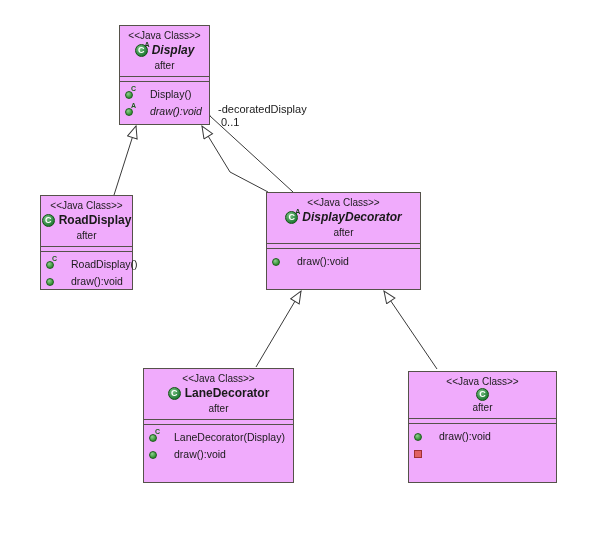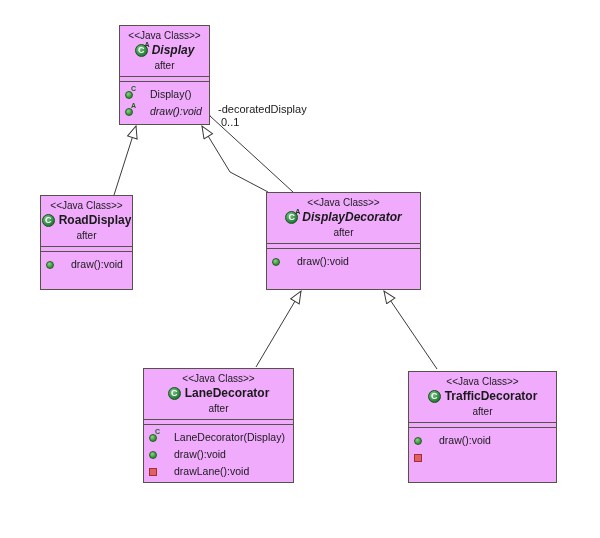--- a/index.html
+++ b/index.html
@@ -132,20 +132,27 @@
         </span>
         <span>RoadDisplay</span>
       </div>
       <div class="pkg">after</div>
     </div>
     <div class="fields-sep"></div>
     <div class="members">
       <div class="member">
         <span class="icon-wrap">
           <span class="ball"></span>
+            <span class="m-badge">C</span>
+        </span>
+        <span class="member-label">RoadDisplay()</span>
+      </div>
+      <div class="member">
+        <span class="icon-wrap">
+          <span class="ball"></span>
         </span>
         <span class="member-label">draw():void</span>
       </div>
     </div>
   </div>
 
   <div class="uml-class abstract" style="left:266px;top:192px;width:155px;height:98px;">
     <div class="title">
       <div class="stereotype">&lt;&lt;Java Class&gt;&gt;</div>
       <div class="classname">
@@ -187,49 +194,42 @@
             <span class="m-badge">C</span>
         </span>
         <span class="member-label">LaneDecorator(Display)</span>
       </div>
       <div class="member">
         <span class="icon-wrap">
           <span class="ball"></span>
         </span>
         <span class="member-label">draw():void</span>
       </div>
+    </div>
+  </div>
+
+  <div class="uml-class" style="left:408px;top:371px;width:149px;height:112px;">
+    <div class="title">
+      <div class="stereotype">&lt;&lt;Java Class&gt;&gt;</div>
+      <div class="classname">
+        <span class="class-ball">
+          <span>C</span>
+        </span>
+      </div>
+      <div class="pkg">after</div>
+    </div>
+    <div class="fields-sep"></div>
+    <div class="members">
+      <div class="member">
+        <span class="icon-wrap">
+          <span class="ball"></span>
+        </span>
+        <span class="member-label">draw():void</span>
+      </div>
       <div class="member">
         <span class="icon-wrap">
           <span class="square"></span>
         </span>
-        <span class="member-label">drawLane():void</span>
-      </div>
-    </div>
-  </div>
-
-  <div class="uml-class" style="left:408px;top:371px;width:149px;height:112px;">
-    <div class="title">
-      <div class="stereotype">&lt;&lt;Java Class&gt;&gt;</div>
-      <div class="classname">
-        <span class="class-ball">
-          <span>C</span>
-        </span>
-        <span>TrafficDecorator</span>
-      </div>
-      <div class="pkg">after</div>
-    </div>
-    <div class="fields-sep"></div>
-    <div class="members">
-      <div class="member">
-        <span class="icon-wrap">
-          <span class="ball"></span>
-        </span>
-        <span class="member-label">draw():void</span>
-      </div>
-      <div class="member">
-        <span class="icon-wrap">
-          <span class="square"></span>
-        </span>
       </div>
     </div>
   </div>
 
 </div>
 
 </body></html>

